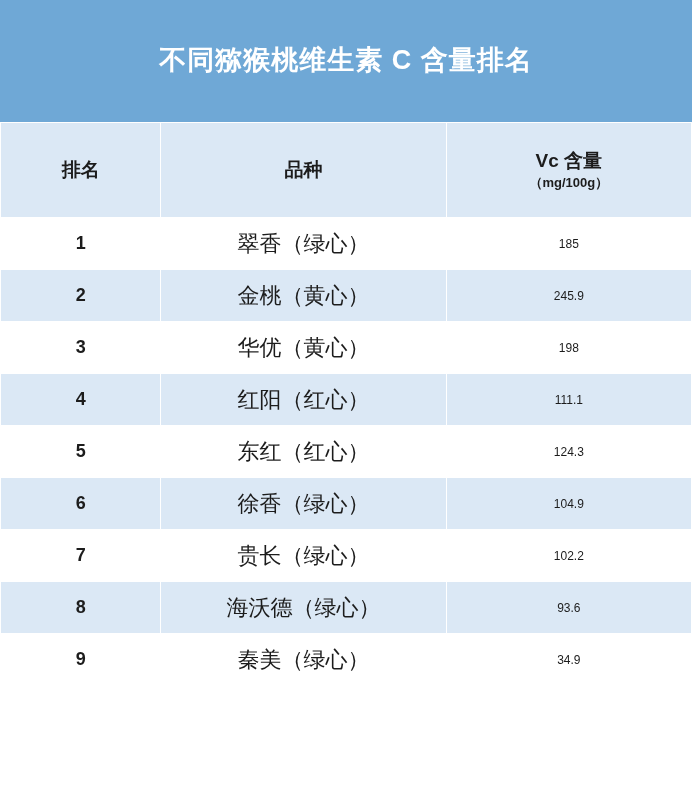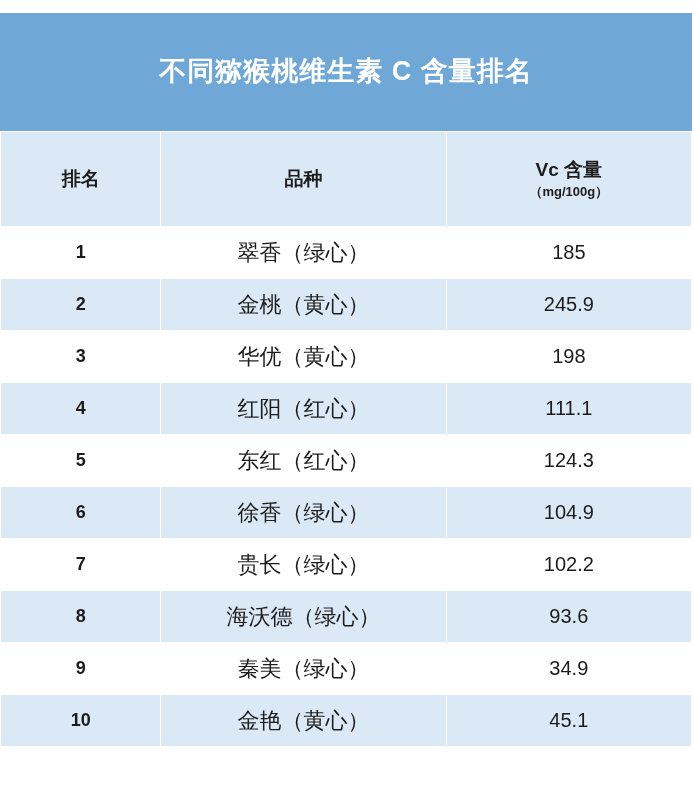--- a/index.html
+++ b/index.html
@@ -13,21 +13,20 @@
     font-family: "Liberation Sans", sans-serif;
     -webkit-font-smoothing: antialiased;
   }
   .page {
     width: 692px;
     height: 734px;
     box-sizing: border-box;
     background: #ffffff;
     display: flex;
     flex-direction: column;
-    margin-top: 13px;
   }
   .title-bar {
     background: #6fa8d6;
     height: 122px;
     display: flex;
     align-items: center;
     justify-content: center;
     box-sizing: border-box;
   }
   .title-text {
@@ -74,21 +73,21 @@
     color: #1c1c1c;
   }
   .vc-table tbody td.rank {
     font-weight: bold;
     font-size: 18px;
   }
   .vc-table tbody td.variety {
     font-size: 22px;
   }
   .vc-table tbody td.vc {
-    font-size: 20px;
+    font-size: 12px;
   }
 </style>
 </head>
 <body>
 
 <div class="page">
 
   <div class="title-bar">
     <div class="title-text">不同猕猴桃维生素 C 含量排名</div>
   </div>
@@ -152,21 +151,16 @@
       <tr class="even">
         <td class="rank">8</td>
         <td class="variety">海沃德（绿心）</td>
         <td class="vc">93.6</td>
       </tr>
       <tr class="odd">
         <td class="rank">9</td>
         <td class="variety">秦美（绿心）</td>
         <td class="vc">34.9</td>
       </tr>
-      <tr class="even">
-        <td class="rank">10</td>
-        <td class="variety">金艳（黄心）</td>
-        <td class="vc">45.1</td>
-      </tr>
     </tbody>
   </table>
 
 </div>
 
 </body></html>

